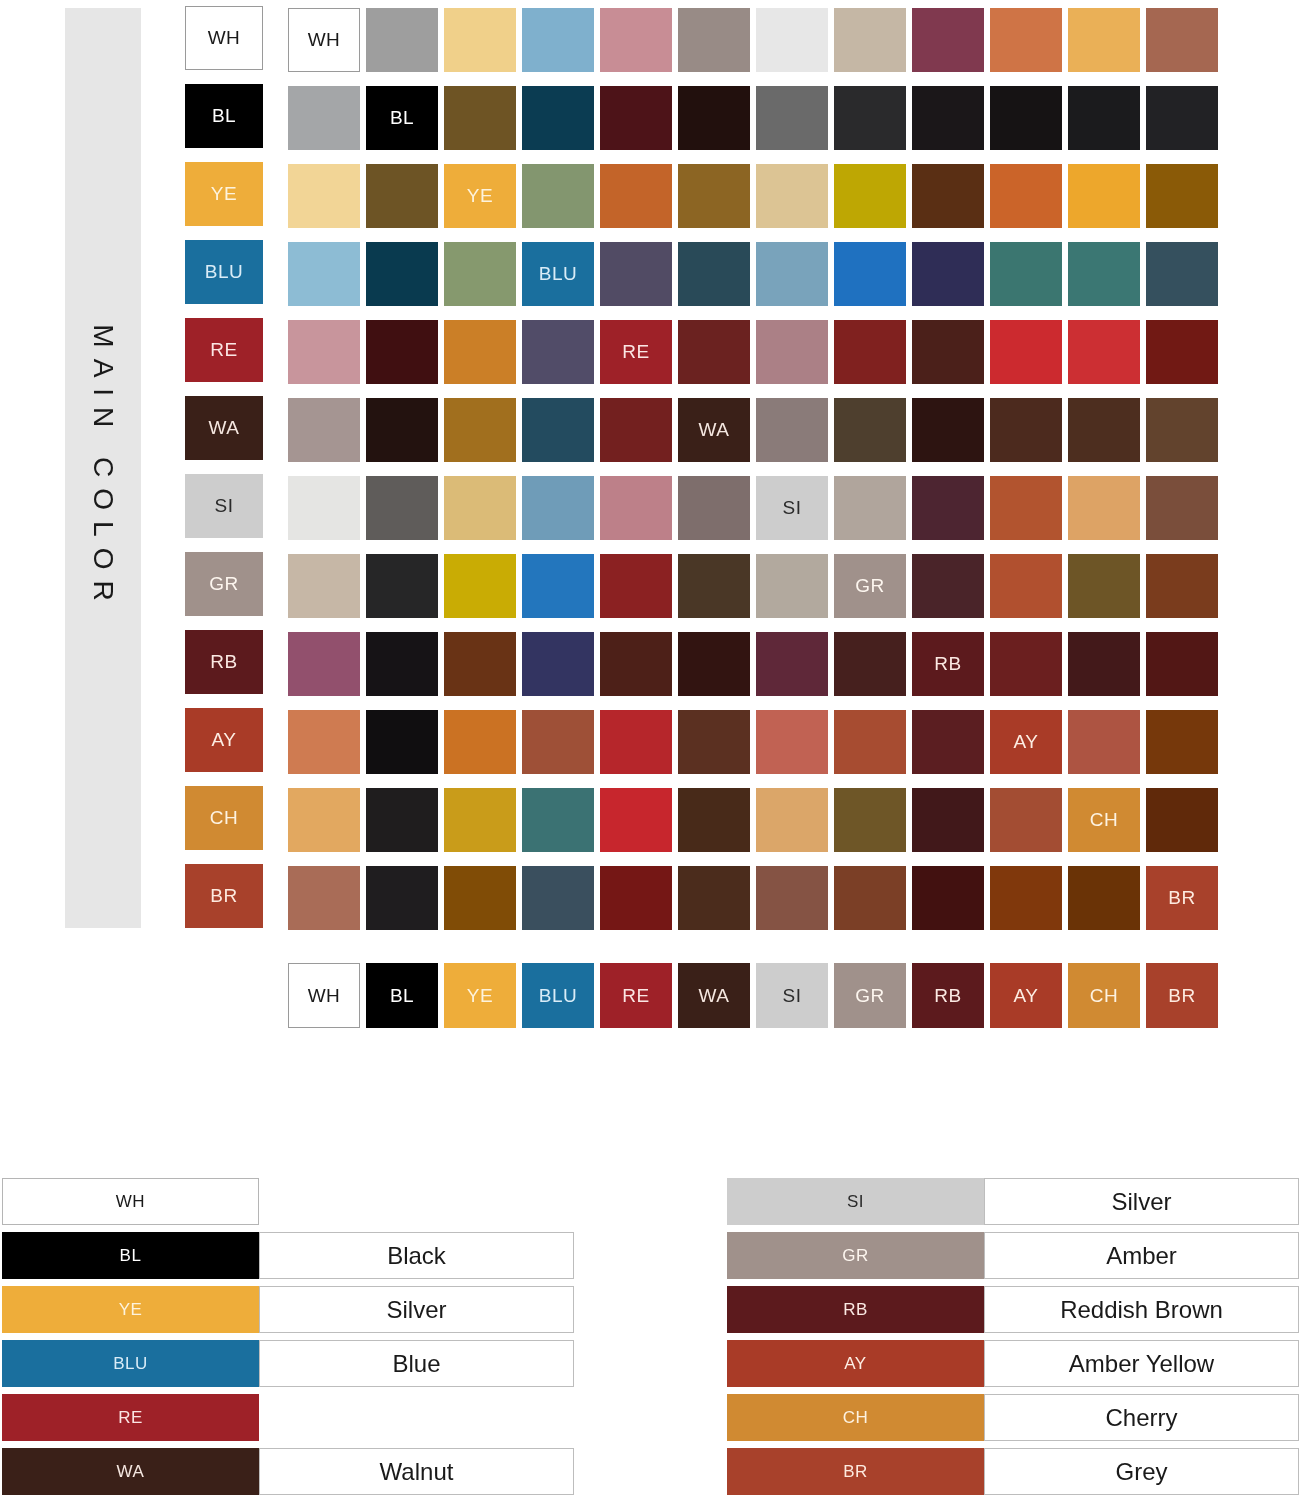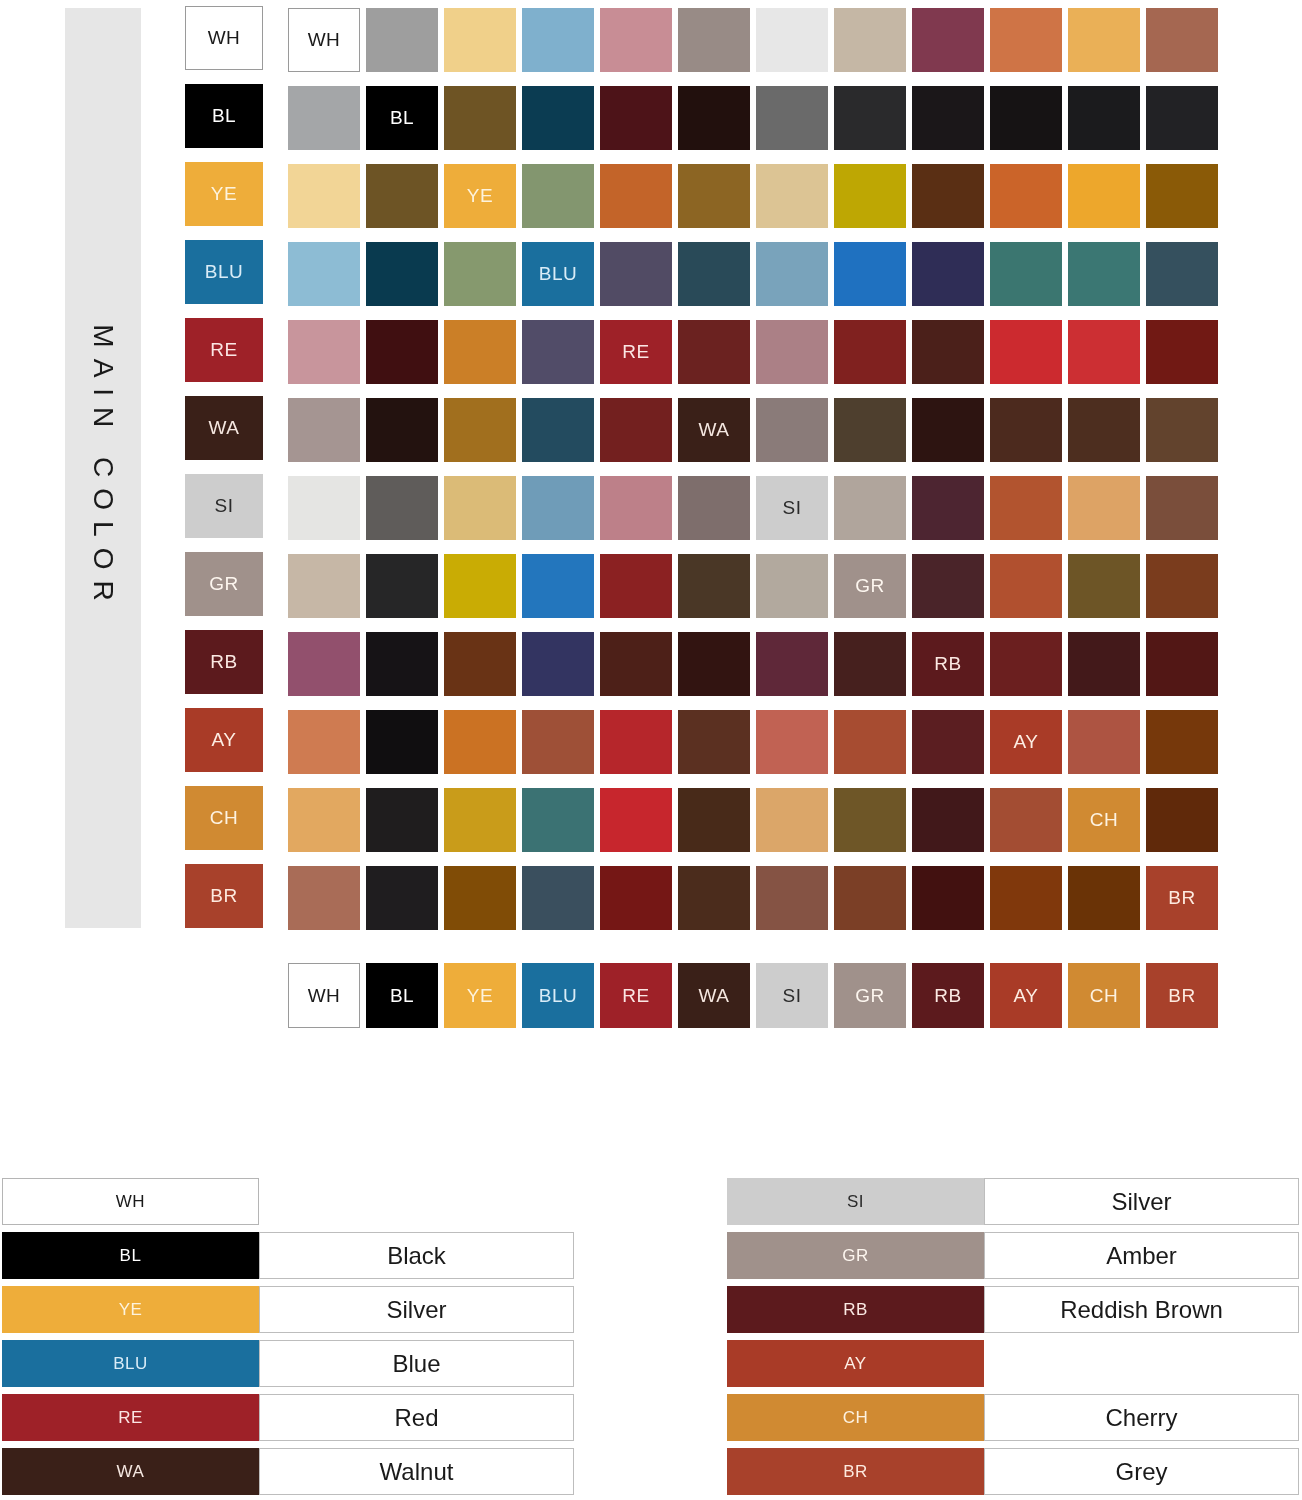--- a/index.html
+++ b/index.html
@@ -446,23 +446,20 @@
         <span>BLU</span>
       </div>
       <div class="legend-name">
         <span>Blue</span>
       </div>
     </div>
     <div class="legend-row">
       <div class="legend-code" style="background: rgb(158, 33, 40); color: rgb(251, 230, 228); border: 1px solid rgb(158, 33, 40);">
         <span>RE</span>
       </div>
-      <div class="legend-name">
-        <span>Red</span>
-      </div>
     </div>
     <div class="legend-row">
       <div class="legend-code" style="background: rgb(58, 32, 24); color: rgb(245, 231, 224); border: 1px solid rgb(58, 32, 24);">
         <span>WA</span>
       </div>
       <div class="legend-name">
         <span>Walnut</span>
       </div>
     </div>
   </div>
@@ -488,20 +485,23 @@
         <span>RB</span>
       </div>
       <div class="legend-name">
         <span>Reddish Brown</span>
       </div>
     </div>
     <div class="legend-row">
       <div class="legend-code" style="background: rgb(169, 59, 39); color: rgb(253, 238, 228); border: 1px solid rgb(169, 59, 39);">
         <span>AY</span>
       </div>
+      <div class="legend-name">
+        <span>Amber Yellow</span>
+      </div>
     </div>
     <div class="legend-row">
       <div class="legend-code" style="background: rgb(208, 138, 50); color: rgb(253, 242, 225); border: 1px solid rgb(208, 138, 50);">
         <span>CH</span>
       </div>
       <div class="legend-name">
         <span>Cherry</span>
       </div>
     </div>
     <div class="legend-row">

